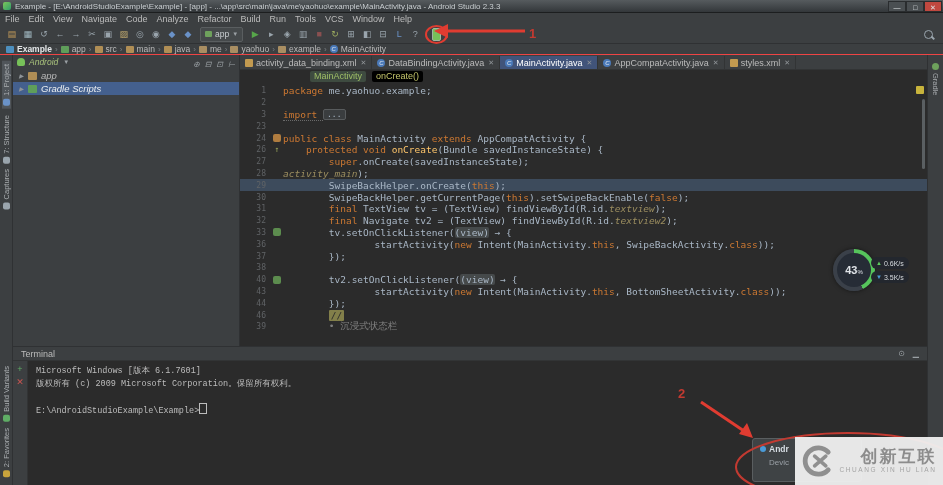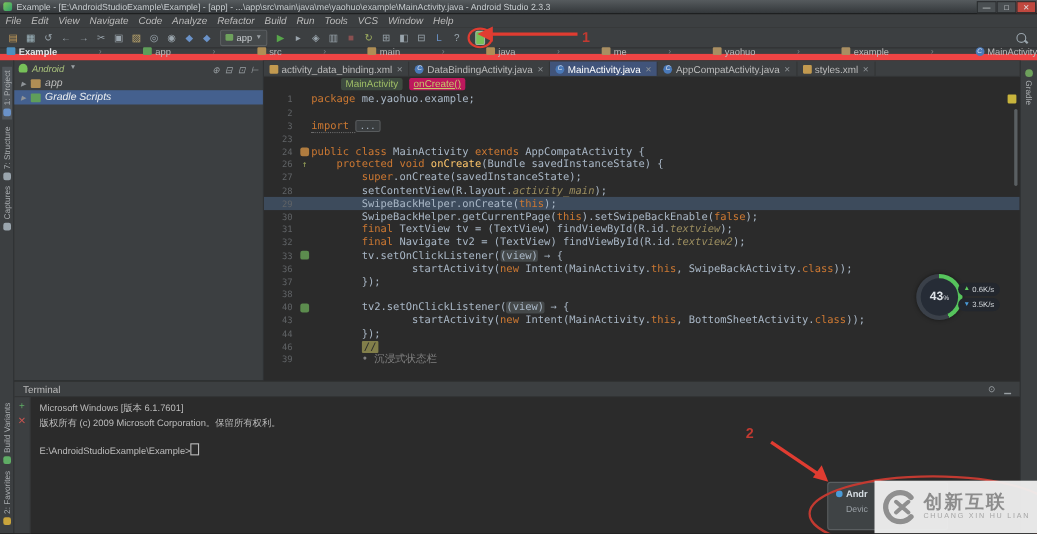--- a/index.html
+++ b/index.html
@@ -13,39 +13,39 @@
   .as-logo{width:8px;height:8px;margin:0 4px 0 3px;border-radius:2px;
     background:linear-gradient(135deg,#7ec65b,#2f9e69);}
   .titletext{font-size:8px;color:#c9ced1;white-space:nowrap;overflow:hidden;flex:1;}
   .winbtns{display:flex;margin-right:1px;}
   .wbtn{width:18px;height:11px;font-size:7px;line-height:11px;text-align:center;
     color:#dfe3e5;background:#4a4f52;border:1px solid #2a2d2f;box-sizing:border-box;}
   .wbtn.close{background:#c0483f;}
   
   .menubar{position:absolute;left:0;top:13px;width:943px;height:12px;background:#3c3f41;
     display:flex;align-items:center;padding-left:5px;box-sizing:border-box;}
-  .mi{font-size:9px;color:#bbbbbb;margin-right:9px;white-space:nowrap;font-style:italic;}
+  .mi{font-size:9px;color:#bbbbbb;margin-right:9px;white-space:nowrap;}
   
   .toolbar{position:absolute;left:0;top:25px;width:943px;height:19px;background:#3c3f41;
     border-bottom:1px solid #2f3133;display:flex;align-items:center;padding-left:4px;box-sizing:border-box;}
   .tbi{width:16px;height:14px;font-size:9px;line-height:14px;text-align:center;flex:0 0 16px;}
   .chip{height:13px;background:#45494b;border:1px solid #5a5e60;border-radius:2px;
     display:flex;align-items:center;padding:0 4px;margin:0 4px;}
   .chip .cfold{width:7px;height:6px;background:#6ea15c;border-radius:1px;margin-right:3px;}
   .chip .clabel{font-size:8.5px;color:#c8cdd0;}
   .chip .cdrop{font-size:6px;color:#9aa0a4;margin-left:3px;}
   .avd-wrap{border:2px solid #e03c31;border-radius:50%;padding:1px 5px;margin-left:2px;
     display:flex;align-items:center;justify-content:center;}
   .phone{width:7px;height:11px;border:1px solid #9fb6a0;border-radius:2px;background:#77c159;}
   .mag{position:absolute;right:10px;top:5px;width:7px;height:7px;border:1.5px solid #9aa5ad;border-radius:50%;}
   .mag::after{content:"";position:absolute;left:6px;top:6px;width:4px;height:1.5px;
     background:#9aa5ad;transform:rotate(45deg);}
   
   .navbar{position:absolute;left:0;top:44px;width:943px;height:11px;background:#3c3f41;
-    border-bottom:6px solid #ef4444;display:flex;align-items:center;padding-left:6px;box-sizing:border-box;justify-content:space-between;}
+    border-bottom:1px solid #ef4444;display:flex;align-items:center;padding-left:6px;box-sizing:border-box;}
   .crumb{display:flex;align-items:center;font-size:8.5px;color:#bbbbbb;white-space:nowrap;}
   .crumb.first .blabel{color:#e4e7e9;font-weight:bold;}
   .csep{color:#7a7f83;font-size:8px;margin:0 3px;}
   .cicon{width:8px;height:7px;margin-right:3px;border-radius:1px;display:inline-block;}
   .ci-folder{background:#b08e55;}
   .ci-package{background:#a98e62;}
   .ci-module{background:#5f9e5a;}
   .ci-project{background:#4d8fbe;}
   .ci-class{background:#4a79b8;border-radius:50%;width:8px;height:8px;
     color:#dfe6ee;font-size:6px;line-height:8px;text-align:center;}
@@ -82,21 +82,21 @@
   .tab{height:13px;display:flex;align-items:center;padding:0 5px;font-size:9px;color:#bbbbbb;
     border-right:1px solid #323435;white-space:nowrap;}
   .tab.selected{background:#41547a;color:#ffffff;}
   .ticon{width:8px;height:8px;margin-right:3px;border-radius:1px;display:inline-block;}
   .ti-xml{background:#c29a50;}
   .ti-class{background:#4a79b8;border-radius:50%;color:#e2e8ef;font-size:6px;line-height:8px;text-align:center;}
   .tclose{font-size:7px;color:#8f9498;margin-left:4px;}
   .chiprow{height:13px;display:flex;align-items:center;padding-left:70px;gap:6px;background:#2b2b2b;}
   .chip-ctx{font-size:9px;padding:0 4px;border-radius:2px;height:11px;line-height:11px;}
   .chip-a{background:#3e4b40;color:#9fbf66;}
-  .chip-b{background:#be185d;color:#c5c66b;text-decoration:underline;}
+  .chip-b{background:#000000;color:#c5c66b;}
   .codewrap{position:relative;height:262px;overflow:hidden;padding-top:2px;
     font-family:"DejaVu Sans Mono",monospace;font-size:9.5px;}
   .cl{display:flex;align-items:center;height:11.8px;white-space:pre;}
   .cl.hl{background:#3d4b5c;}
   .ln{width:26px;text-align:right;padding-right:5px;color:#606366;font-size:8px;flex:0 0 26px;}
   .gut{width:12px;flex:0 0 12px;display:flex;align-items:center;justify-content:center;}
   .gi{width:8px;height:8px;border-radius:2px;display:inline-block;}
   .gi-class{background:#b07c3f;}
   .gi-lambda{background:#5c8c4e;}
   .gi-override{color:#9aa559;font-size:8px;}
@@ -130,34 +130,34 @@
   .terminal{position:absolute;left:13px;top:346px;width:914px;height:139px;background:#2b2b2b;
     border-top:1px solid #2f3133;box-sizing:border-box;}
   .t-head{height:13px;background:#3c3f41;display:flex;align-items:center;padding:0 8px;
     border-bottom:1px solid #323435;}
   .t-title{font-size:9px;color:#bbbbbb;flex:1;}
   .t-hicon{font-size:8px;color:#9aa0a4;margin-left:8px;}
   .t-body{display:flex;height:125px;}
   .t-tools{width:15px;background:#3c3f41;border-right:1px solid #323435;display:flex;
     flex-direction:column;align-items:center;padding-top:4px;gap:4px;box-sizing:border-box;}
   .t-ti{font-size:9px;line-height:9px;}
-  .t-lines{flex:1;padding:4px 0 0 8px;font-family:Liberation Sans, sans-serif;
+  .t-lines{flex:1;padding:4px 0 0 8px;font-family:Liberation Mono, monospace;
     font-size:8.5px;line-height:12.5px;color:#bcbcbc;white-space:pre;}
   .cursor{display:inline-block;width:6px;height:9px;border:1px solid #bcbcbc;vertical-align:-1px;}
   
   .popup{position:absolute;left:752px;top:438px;width:110px;height:44px;background:#3f4345;
     border:1px solid #5a5e60;border-radius:3px;z-index:10;padding:5px 0 0 7px;box-sizing:border-box;}
   .popup .p1{font-size:8.5px;color:#d6dde3;font-weight:bold;display:flex;align-items:center;gap:3px;}
   .popup .bdot{width:6px;height:6px;border-radius:50%;background:#4a9bd8;display:inline-block;}
   .popup .p2{font-size:8px;color:#9aa0a6;margin:4px 0 0 9px;}
   .svg-under{position:absolute;left:0;top:0;z-index:30;pointer-events:none;}
   .watermark{position:absolute;left:795px;top:437px;width:148px;height:48px;background:rgba(240,240,240,.95);
     z-index:40;display:flex;align-items:center;justify-content:center;gap:6px;}
   .wm-text{display:flex;flex-direction:column;line-height:1;}
-  .wm-title{font-size:17px;font-weight:bold;color:#8c8c8c;letter-spacing:2px;}
+  .wm-title{font-size:17px;font-weight:bold;color:#8c8c8c;letter-spacing:2px;text-align:right;}
   .wm-sub{font-size:6.5px;color:#a5a5a5;letter-spacing:1.6px;margin-top:2px;}
   .svg-anno{position:absolute;left:0;top:0;z-index:50;pointer-events:none;}
 </style>
 </head>
 <body>
 
 <div class="screen">
 
   <div class="titlebar">
     <div class="as-logo"></div>
@@ -355,21 +355,21 @@
     <div class="codewrap" id="codewrap">
       <div class="inspect"></div>
       <div class="vscroll"></div>
     <div class="cl"><span class="ln">1</span><span class="gut"></span><span class="k">package </span><span class="t">me.yaohuo.example;</span></div>
         <div class="cl"><span class="ln">2</span><span class="gut"></span></div>
         <div class="cl"><span class="ln">3</span><span class="gut"></span><span class="ki">import </span><span class="fold">...</span></div>
         <div class="cl"><span class="ln">23</span><span class="gut"></span></div>
         <div class="cl"><span class="ln">24</span><span class="gut"><span class="gi gi-class"></span></span><span class="k">public class </span><span class="t">MainActivity </span><span class="k">extends </span><span class="t">AppCompatActivity {</span></div>
         <div class="cl"><span class="ln">26</span><span class="gut"><span class="gi-override">↑</span></span><span class="k">    protected void </span><span class="m">onCreate</span><span class="t">(Bundle savedInstanceState) {</span></div>
         <div class="cl"><span class="ln">27</span><span class="gut"></span><span class="t">        </span><span class="k">super</span><span class="t">.onCreate(savedInstanceState);</span></div>
-        <div class="cl"><span class="ln">28</span><span class="gut"></span><span class="t">        setContentView(R.layout.</span><span class="r">activity_main</span><span class="t">);</span></div>
+        <div class="cl"><span class="ln">28</span><span class="gut"></span><span class="r">activity_main</span><span class="t">);</span></div>
         <div class="cl hl"><span class="ln">29</span><span class="gut"></span><span class="t">        SwipeBackHelper.onCreate(</span><span class="k">this</span><span class="t">);</span></div>
         <div class="cl"><span class="ln">30</span><span class="gut"></span><span class="t">        SwipeBackHelper.getCurrentPage(</span><span class="k">this</span><span class="t">).setSwipeBackEnable(</span><span class="k">false</span><span class="t">);</span></div>
         <div class="cl"><span class="ln">31</span><span class="gut"></span><span class="t">        </span><span class="k">final </span><span class="t">TextView tv = (TextView) findViewById(R.id.</span><span class="r">textview</span><span class="t">);</span></div>
         <div class="cl"><span class="ln">32</span><span class="gut"></span><span class="t">        </span><span class="k">final </span><span class="t">Navigate tv2 = (TextView) findViewById(R.id.</span><span class="r">textview2</span><span class="t">);</span></div>
         <div class="cl"><span class="ln">33</span><span class="gut"><span class="gi gi-lambda"></span></span><span class="t">        tv.setOnClickListener(</span><span class="lam">(view)</span><span class="t"> → {</span></div>
         <div class="cl"><span class="ln">36</span><span class="gut"></span><span class="t">                startActivity(</span><span class="k">new </span><span class="t">Intent(MainActivity.</span><span class="k">this</span><span class="t">, SwipeBackActivity.</span><span class="k">class</span><span class="t">));</span></div>
         <div class="cl"><span class="ln">37</span><span class="gut"></span><span class="t">        });</span></div>
         <div class="cl"><span class="ln">38</span><span class="gut"></span></div>
         <div class="cl"><span class="ln">40</span><span class="gut"><span class="gi gi-lambda"></span></span><span class="t">        tv2.setOnClickListener(</span><span class="lam">(view)</span><span class="t"> → {</span></div>
         <div class="cl"><span class="ln">43</span><span class="gut"></span><span class="t">                startActivity(</span><span class="k">new </span><span class="t">Intent(MainActivity.</span><span class="k">this</span><span class="t">, BottomSheetActivity.</span><span class="k">class</span><span class="t">));</span></div>

